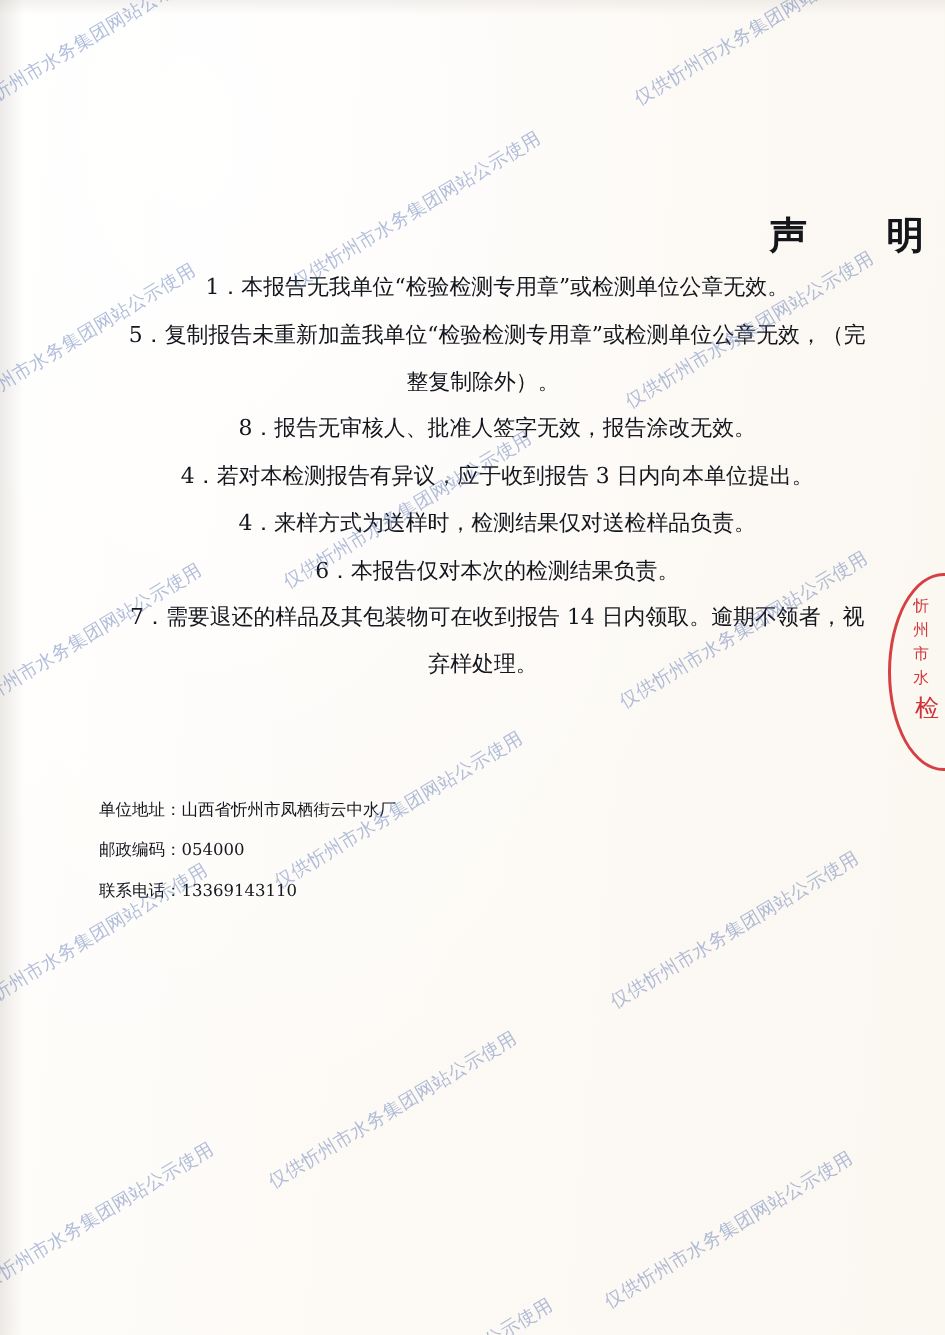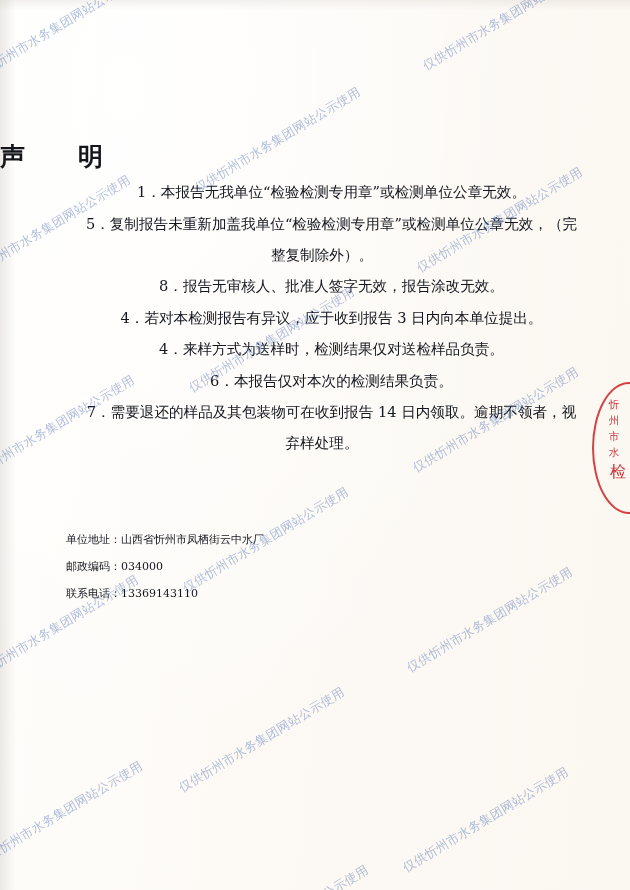--- a/index.html
+++ b/index.html
@@ -37,21 +37,21 @@
   .doc {
     position: absolute;
     inset: 0;
     z-index: 5;
   }
   .title {
     position: absolute;
     top: 140px;
     left: 0;
     right: 0;
-    text-align: left;
+    text-align: right;
     font-size: 25px;
     font-weight: bold;
     letter-spacing: 14px;
     color: #14161c;
     font-family: "DejaVu Serif", serif;
   }
   .clauses {
     position: absolute;
     top: 176px;
     left: 66px;
@@ -172,21 +172,21 @@
     <p class="clause">5．复制报告未重新加盖我单位“检验检测专用章”或检测单位公章无效，（完整复制除外）。</p>
     <p class="clause">8．报告无审核人、批准人签字无效，报告涂改无效。</p>
     <p class="clause">4．若对本检测报告有异议，应于收到报告 3 日内向本单位提出。</p>
     <p class="clause">4．来样方式为送样时，检测结果仅对送检样品负责。</p>
     <p class="clause">6．本报告仅对本次的检测结果负责。</p>
     <p class="clause">7．需要退还的样品及其包装物可在收到报告 14 日内领取。逾期不领者，视弃样处理。</p>
   </div>
 
   <div class="contact">
     <div>单位地址：山西省忻州市凤栖街云中水厂</div>
-    <div>邮政编码：034000</div>
+    <div>邮政编码：054000</div>
     <div>联系电话：13369143110</div>
   </div>
 </div>
 
 <div class="stamp">
   <div class="arc"></div>
   <div class="txt">
     <span>忻</span>
     <span>州</span>
     <span>市</span>

